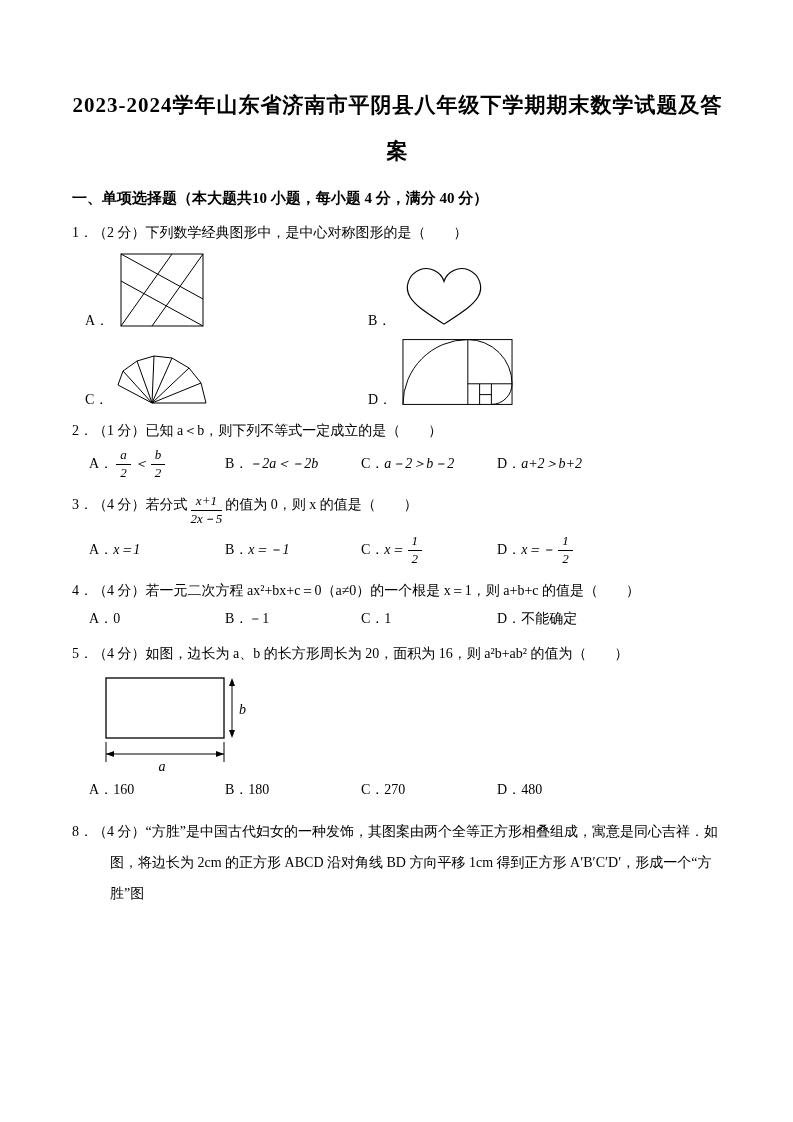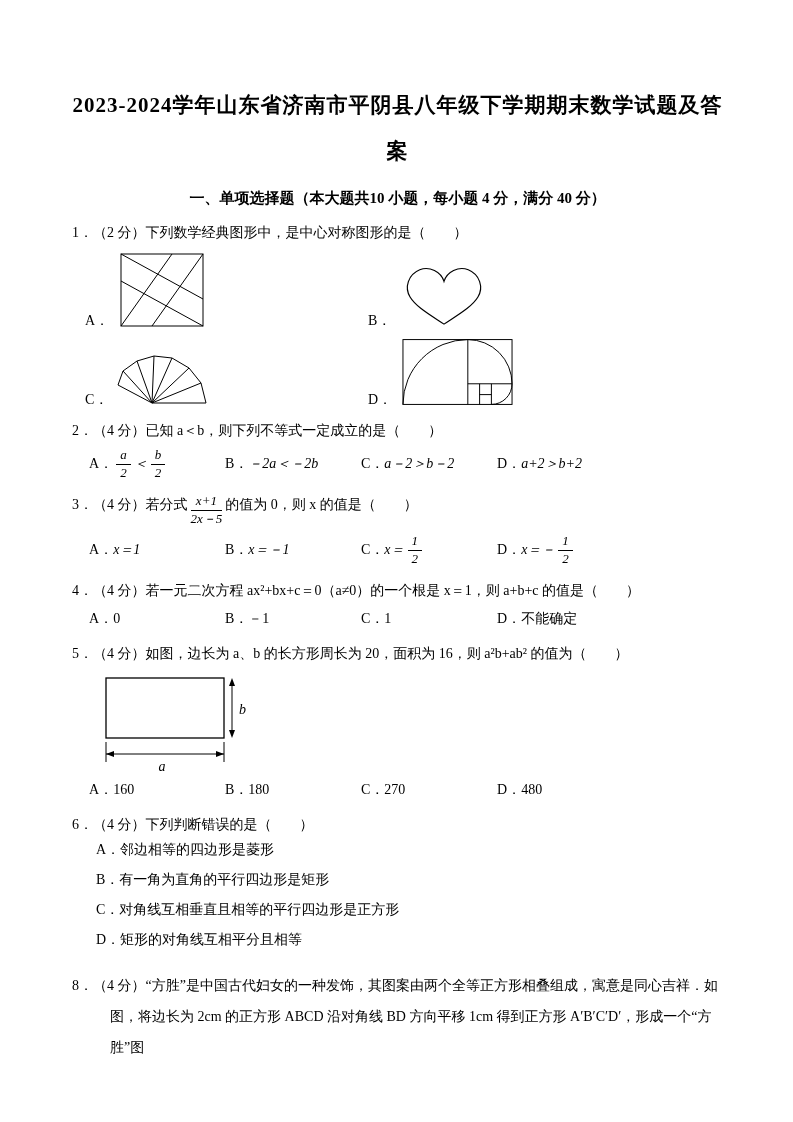--- a/index.html
+++ b/index.html
@@ -4,21 +4,21 @@
 <style>
   * { box-sizing: border-box; }
   html, body { margin: 0; padding: 0; background: #ffffff; }
   .page {
     width: 793px; height: 1116px; margin: 0 auto; background: #fff;
     padding: 82px 70px 0 72px; color: #000;
     font-family: "Liberation Serif", "DejaVu Serif", serif;
     overflow: hidden; position: relative;
   }
   .title { text-align: center; font-weight: 700; font-size: 21px; line-height: 46px; letter-spacing: 1px; }
-  .section-heading { margin-top: 13px; font-weight: 700; font-size: 15px; line-height: 22px; text-align: center; }
+  .section-heading { margin-top: 13px; font-weight: 700; font-size: 15px; line-height: 22px; }
   .stem { margin-top: 13px; font-size: 14px; line-height: 21px; }
   .inline-stem { display: flex; align-items: flex-start; }
   .figrow { display: flex; align-items: flex-end; margin-top: 9px; margin-left: 13px; }
   .figcell { display: flex; align-items: flex-end; gap: 9px; }
   .figcell.left { width: 283px; }
   .figlabel { font-size: 14px; line-height: 15px; }
   svg { display: block; }
   svg text { font-family: "Liberation Serif", serif; }
   .optrow { display: flex; align-items: center; margin-top: 7px; margin-left: 17px; font-size: 14px; min-height: 22px; }
   .opt { display: inline-flex; align-items: center; width: 136px; }
@@ -93,21 +93,21 @@
             <line x1="80" y1="47" x2="80" y2="68"></line>
             <line x1="80" y1="58" x2="92" y2="58"></line>
             <path d="M2 68 A66 66 0 0 1 68 2 A45 45 0 0 1 113 47 A21 21 0 0 1 92 68"></path>
           </g>
         </svg>
       </div>
     </div>
   </div>
 
   <div>
-    <div class="stem">2．（4 分）已知 a＜b，则下列不等式一定成立的是（　　）</div>
+    <div class="stem">2．（1 分）已知 a＜b，则下列不等式一定成立的是（　　）</div>
     <div class="optrow">
       <span class="opt">
         <span>A．</span>
         <span class="frac">
             <span class="fnum">a</span>
             <span class="fden">2</span>
           </span>
         <span class="math">＜</span>
         <span class="frac">
             <span class="fnum">b</span>
@@ -218,26 +218,19 @@
         <span>C．</span>
         <span>270</span>
       </span>
       <span class="opt last">
         <span>D．</span>
         <span>480</span>
       </span>
     </div>
   </div>
 
-  <div>
-    <div class="stem">6．（4 分）下列判断错误的是（　　）</div>
-    <div class="q6opt">A．邻边相等的四边形是菱形</div>
-    <div class="q6opt">B．有一角为直角的平行四边形是矩形</div>
-    <div class="q6opt">C．对角线互相垂直且相等的平行四边形是正方形</div>
-    <div class="q6opt">D．矩形的对角线互相平分且相等</div>
-  </div>
 
   <div class="q7">
     <div>8．（4 分）“方胜”是中国古代妇女的一种发饰，其图案由两个全等正方形相叠组成，寓意是同心吉祥．如</div>
     <div class="cont">图，将边长为 2cm 的正方形 ABCD 沿对角线 BD 方向平移 1cm 得到正方形 A′B′C′D′，形成一个“方胜”图</div>
   </div>
 
 </div>
 
 </body></html>

